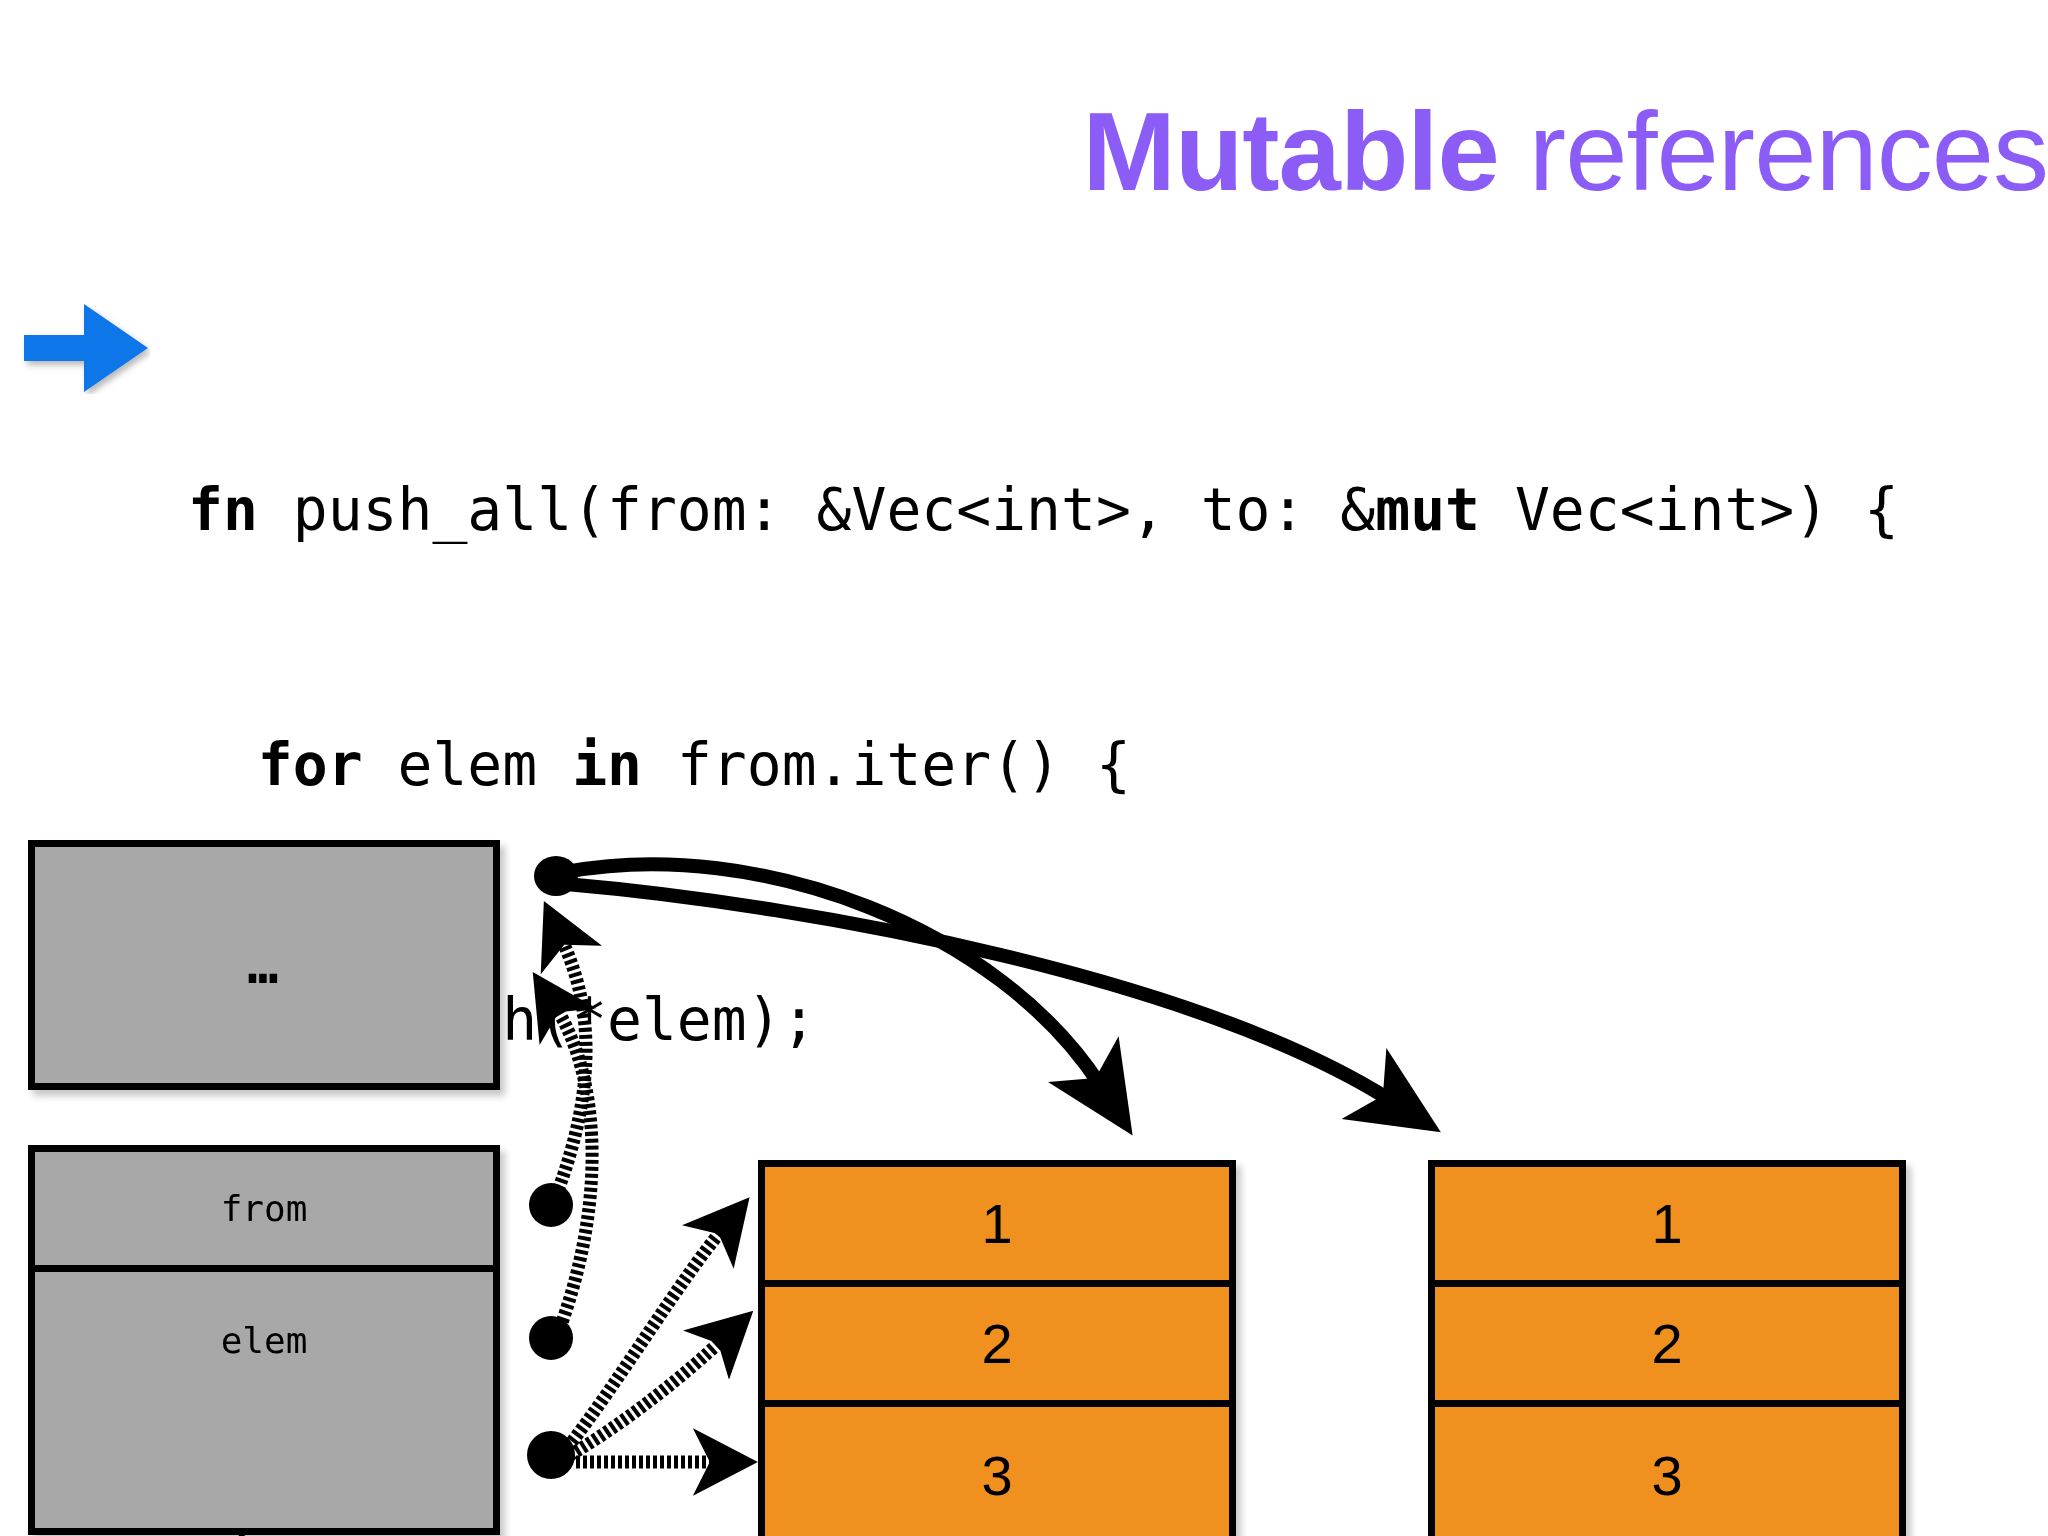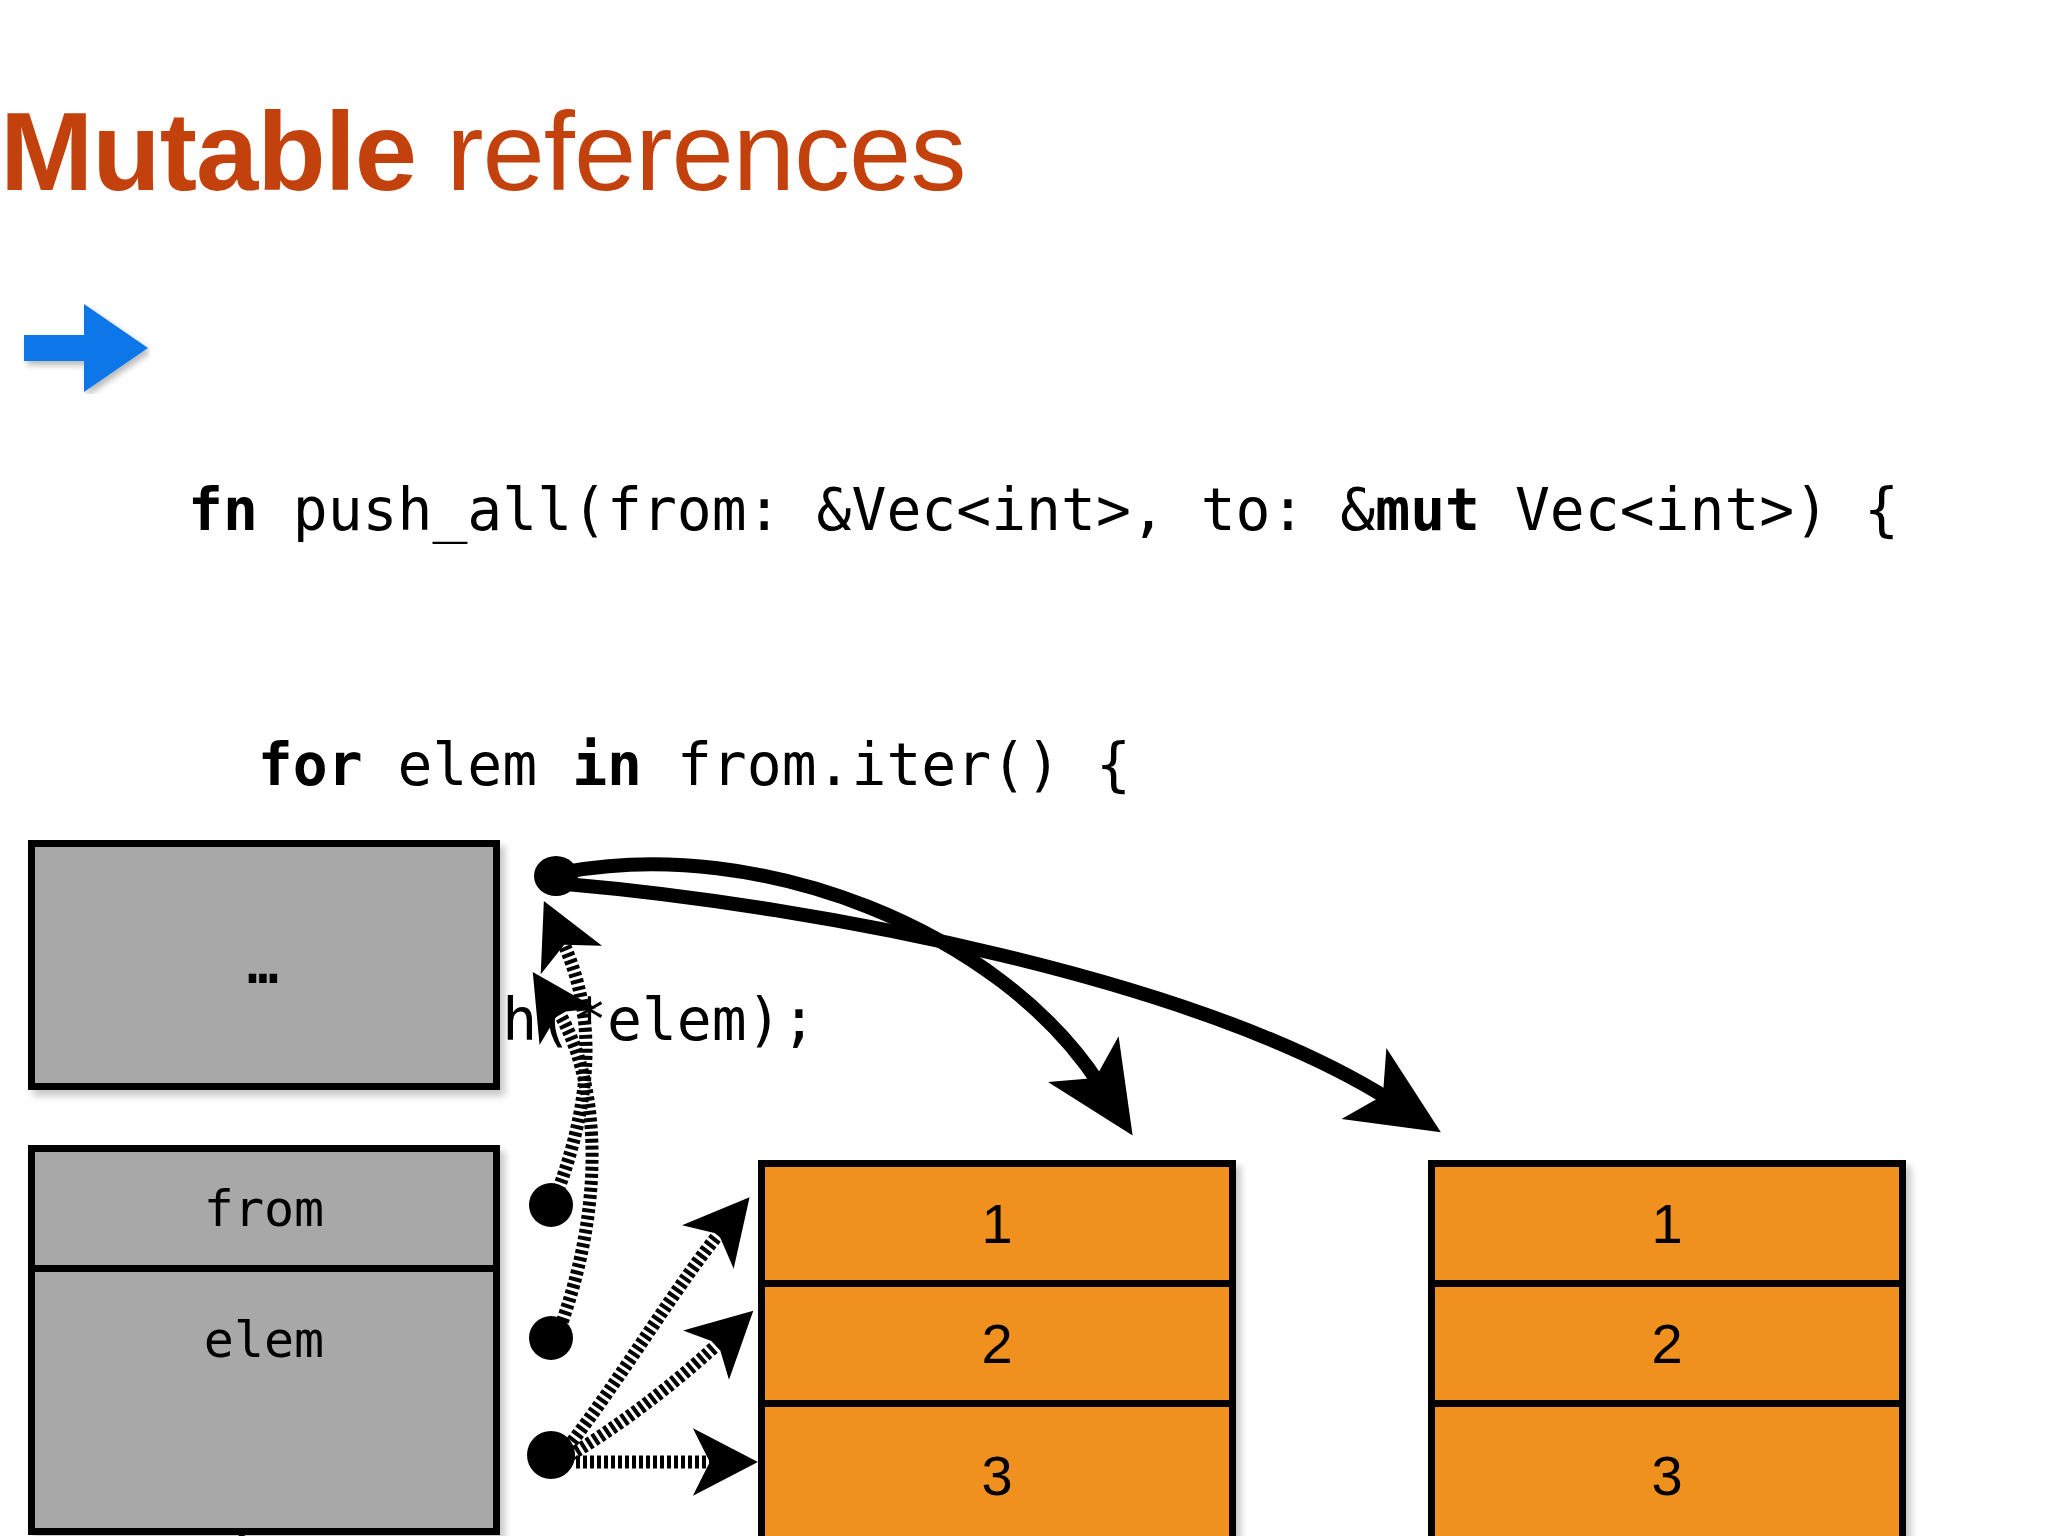--- a/index.html
+++ b/index.html
@@ -15,24 +15,24 @@
     overflow: hidden;
     font-family: "Liberation Sans", sans-serif;
   }
 
   
   #title {
     position: absolute;
     top: 96px;
     left: 0;
     width: 2048px;
-    text-align: left;
+    text-align: right;
     font-size: 112px;
     line-height: 1.0;
-    color: #c2410c;
+    color: #8b5cf6;
     letter-spacing: -1px;
     white-space: nowrap;
   }
   #title .strong { font-weight: bold; }
   #title .light  { font-weight: normal; }
 
   
   #code {
     position: absolute;
     left: 188px;
@@ -61,21 +61,21 @@
     box-sizing: border-box;
     border: 7px solid #000000;
     box-shadow: 5px 6px 7px rgba(0,0,0,0.22);
   }
   .cell {
     box-sizing: border-box;
     display: flex;
     align-items: center;
     justify-content: center;
     font-family: "DejaVu Sans Mono", "Liberation Mono", monospace;
-    font-size: 50px;
+    font-size: 36px;
     color: #000000;
   }
 
   
   #heap-ellipsis {
     left: 28px;
     top: 840px;
     width: 472px;
     height: 250px;
     background: #a8a8a8;

